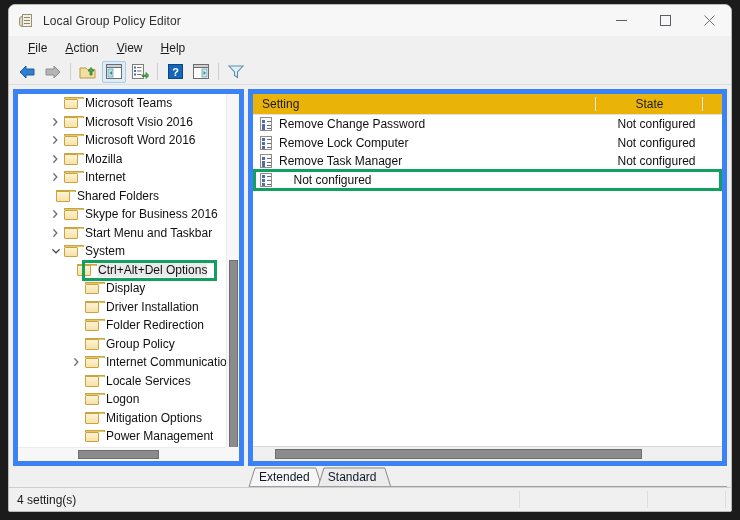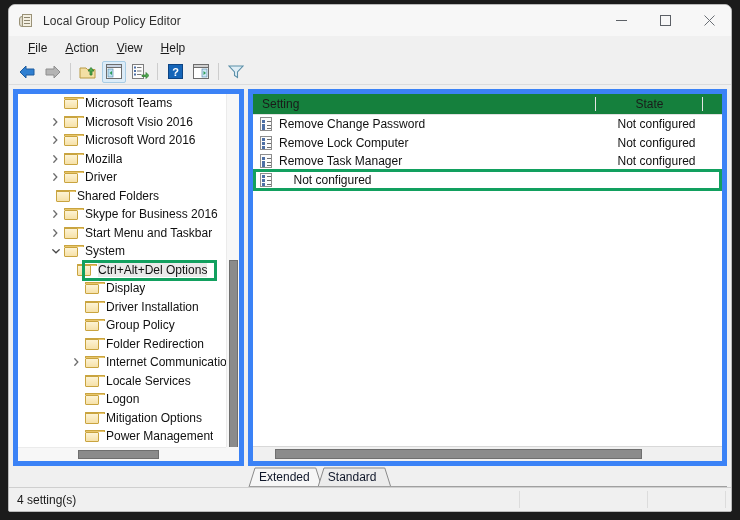--- a/index.html
+++ b/index.html
@@ -213,21 +213,21 @@
   }
   .corner-box {
     position: absolute; right: 0; bottom: 0;
     width: 13px; height: 14px; background: #f7f7f7;
   }
   
   #list-header {
     height: 21px;
     flex: 0 0 auto;
     display: flex;
-    background: #15803d;
+    background: #eab308;
     border-bottom: 1px solid #e0e0e0;
     position: relative;
   }
   .col-h {
     font-size: 12px;
     color: #1a1a1a;
     display: flex;
     align-items: center;
     height: 100%;
     position: relative;
@@ -503,21 +503,21 @@
           <div class="tnode" style="padding-left: 30px;">
             <span class="chev">
               <svg width="5" height="8" viewBox="0 0 5 8">
                 <path d="M0.8 0.8 L3.8 4 L0.8 7.2" fill="none" stroke="#6d6d6d" stroke-width="1.3" stroke-linecap="round"></path>
               </svg>
             </span>
             <span class="folder">
               <span class="tab"></span>
               <span class="bodyf"></span>
             </span>
-            <span class="tlabel">Driver</span>
+            <span class="tlabel">Internet</span>
           </div>
           <div class="tnode" style="padding-left: 22px;">
             <span class="chev"></span>
             <span class="folder">
               <span class="tab"></span>
               <span class="bodyf"></span>
             </span>
             <span class="tlabel">Shared Folders</span>
           </div>
           <div class="tnode" style="padding-left: 30px;">
@@ -579,29 +579,29 @@
               <span class="bodyf"></span>
             </span>
             <span class="tlabel">Driver Installation</span>
           </div>
           <div class="tnode" style="padding-left: 51px;">
             <span class="chev"></span>
             <span class="folder">
               <span class="tab"></span>
               <span class="bodyf"></span>
             </span>
+            <span class="tlabel">Folder Redirection</span>
+          </div>
+          <div class="tnode" style="padding-left: 51px;">
+            <span class="chev"></span>
+            <span class="folder">
+              <span class="tab"></span>
+              <span class="bodyf"></span>
+            </span>
             <span class="tlabel">Group Policy</span>
-          </div>
-          <div class="tnode" style="padding-left: 51px;">
-            <span class="chev"></span>
-            <span class="folder">
-              <span class="tab"></span>
-              <span class="bodyf"></span>
-            </span>
-            <span class="tlabel">Folder Redirection</span>
           </div>
           <div class="tnode" style="padding-left: 51px;">
             <span class="chev">
               <svg width="5" height="8" viewBox="0 0 5 8">
                 <path d="M0.8 0.8 L3.8 4 L0.8 7.2" fill="none" stroke="#6d6d6d" stroke-width="1.3" stroke-linecap="round"></path>
               </svg>
             </span>
             <span class="folder">
               <span class="tab"></span>
               <span class="bodyf"></span>

